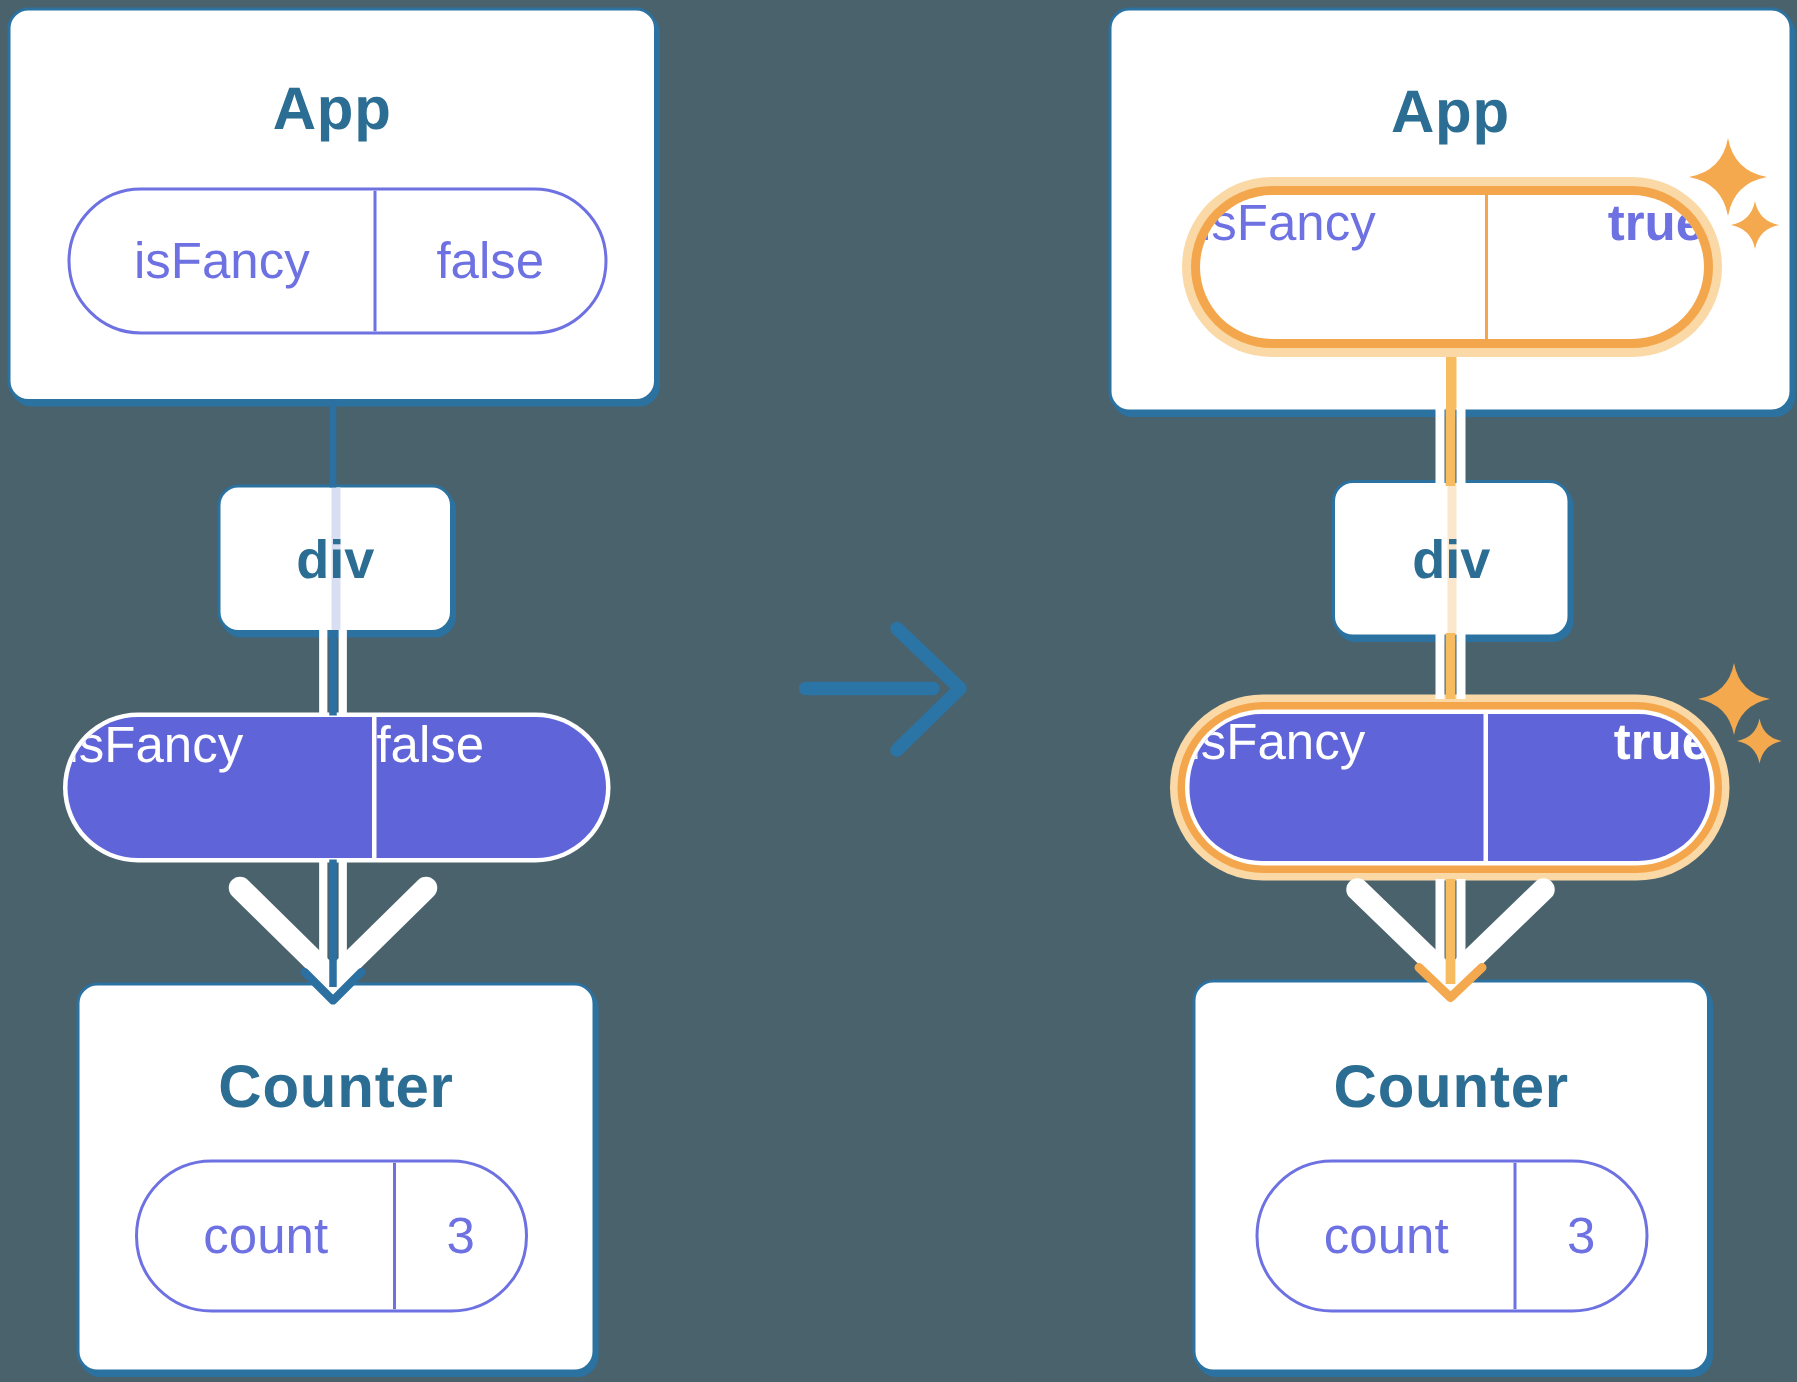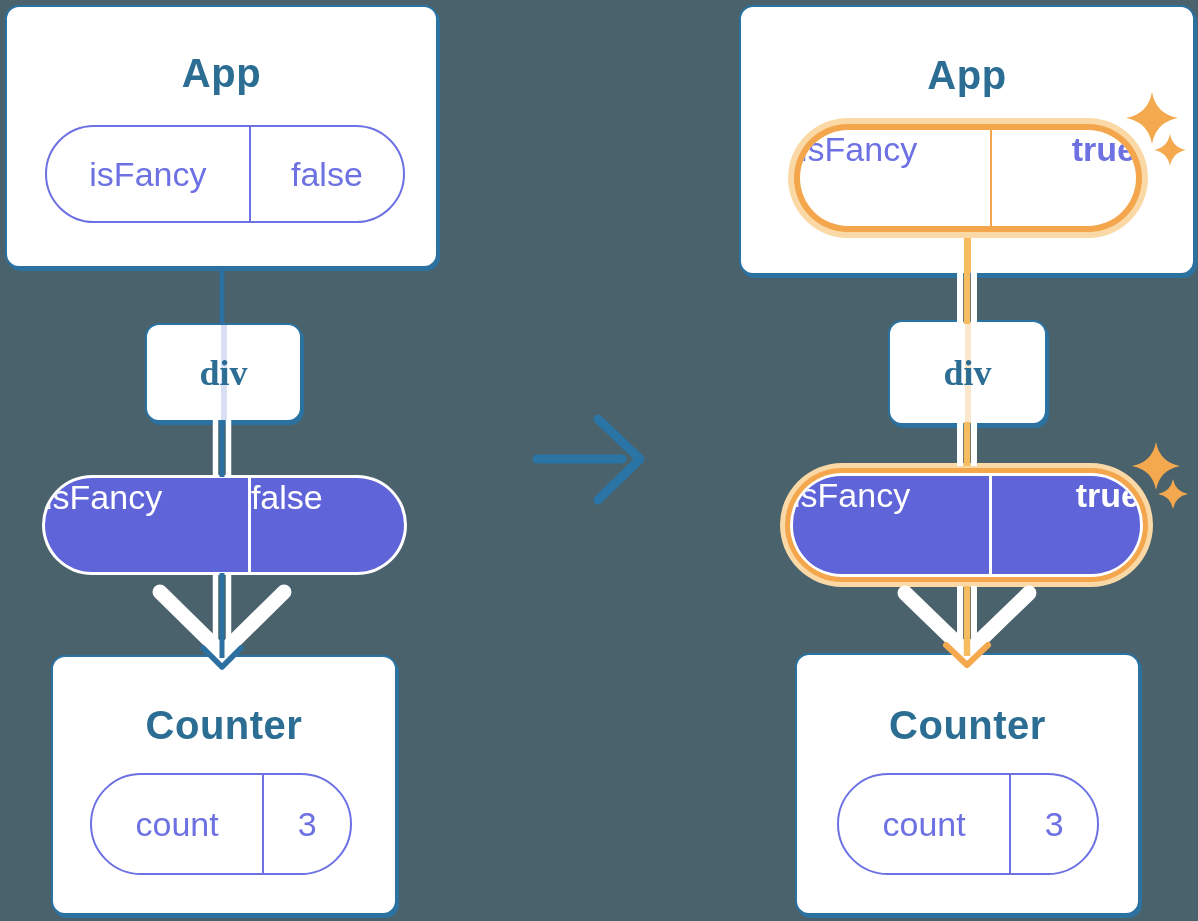--- a/index.html
+++ b/index.html
@@ -31,21 +31,21 @@
   .halo{position:absolute;background:#fbd9a6;border-radius:70px;padding:6px;box-sizing:border-box;}
   .ring{background:#f3a64c;border-radius:62px;padding:6px;width:100%;height:100%;box-sizing:border-box;}
   .ring-inner{background:#fff;border-radius:54px;width:100%;height:100%;display:flex;overflow:hidden;box-sizing:border-box;}
   .ring-inner .seg{color:#6d71e2;font-size:34px;}
   .divider-purple{border-right:2.5px solid #6d71e2;}
   .divider-white{border-right:3px solid #fff;}
   .divider-orange{border-right:2.5px solid #f3a64c;}
   .bold{font-weight:700;text-align:right;}
   .ghost-stripe{position:absolute;top:0;bottom:0;width:6px;}
   .div-label{position:relative;width:100%;height:100%;display:flex;align-items:center;justify-content:center;
-    color:#2b6d93;font-size:36px;font-weight:600;font-family:Liberation Serif, serif;}
+    color:#2b6d93;font-size:36px;font-weight:600;}
   svg.overlay{position:absolute;left:0;top:0;z-index:30;pointer-events:none;}
   .card{z-index:5;}
 </style>
 </head>
 <body>
 
 <div id="stage">
 
   <div class="card" style="left:5px;top:5px;width:433px;height:263px;">
     <div class="heading" style="top:44px;font-size:40px;">App</div>

